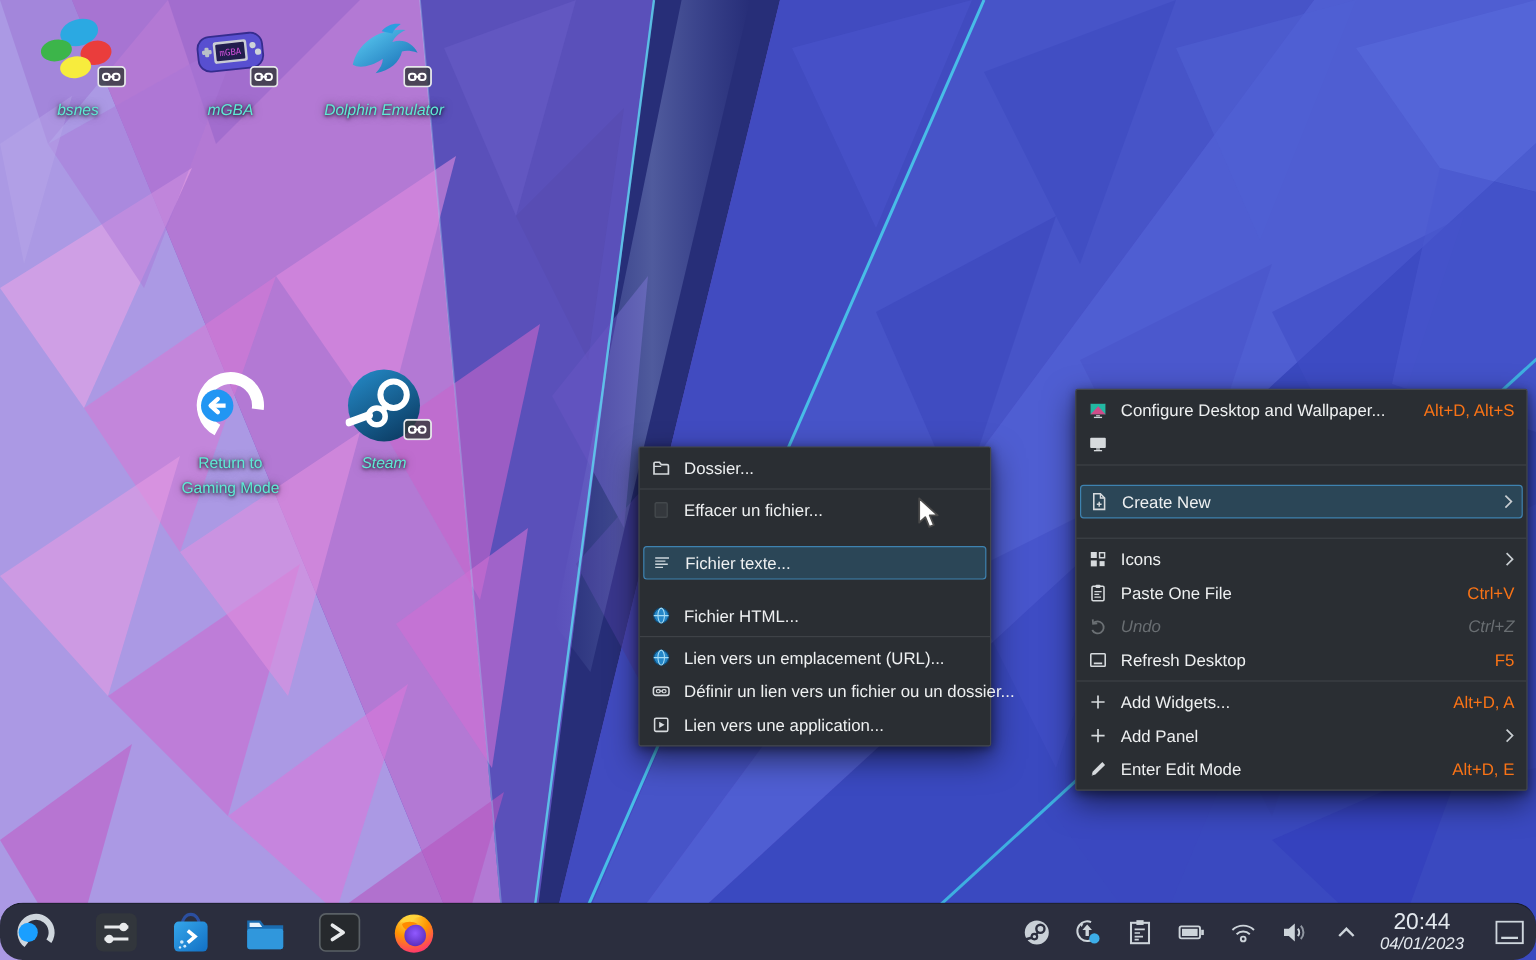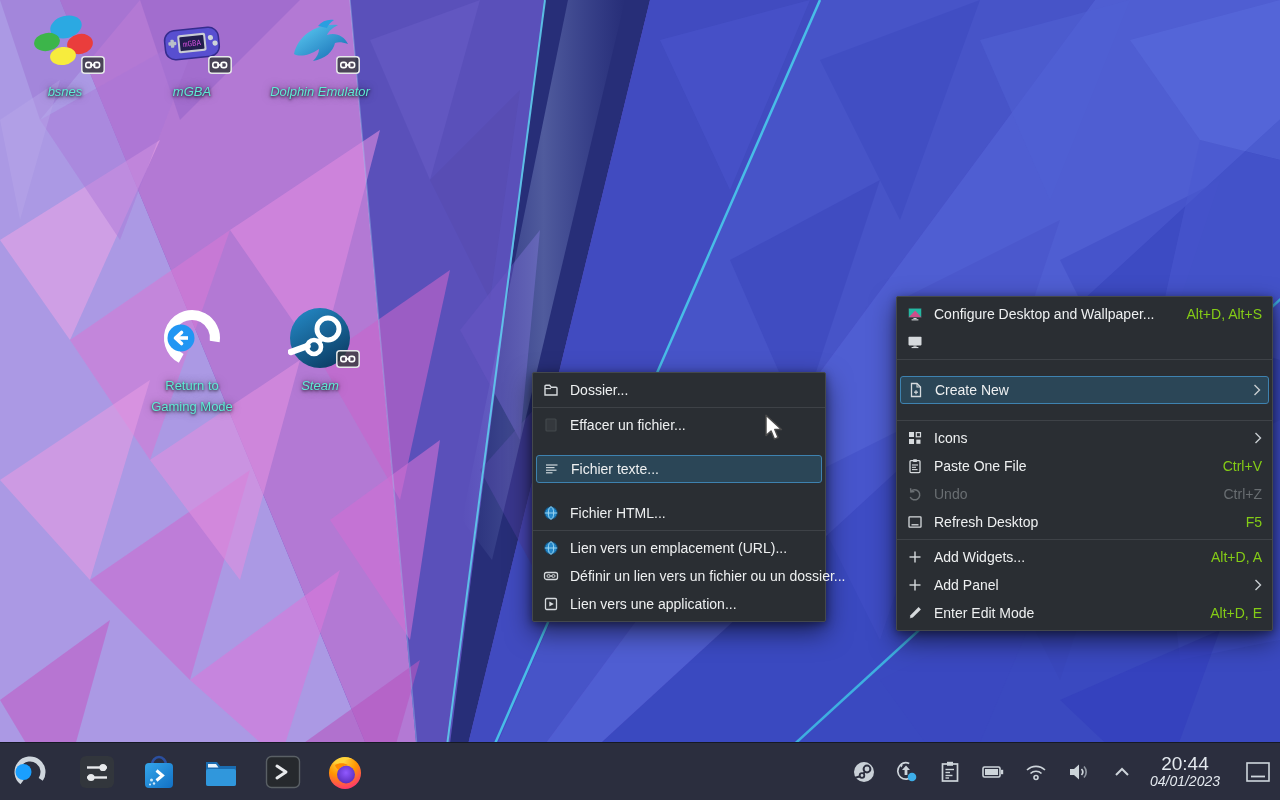--- a/index.html
+++ b/index.html
@@ -17,29 +17,29 @@
   .dicon .lab.it { font-style:italic; }
   .emblem { position:absolute; right:-8px; bottom:-2px; }
 
   
   .menu { position:absolute; background:#2a2e33; border:1px solid #44484d; border-radius:2px;
           box-shadow:0 10px 26px rgba(0,0,0,.55), 0 2px 8px rgba(0,0,0,.4);
           padding:3px 0; z-index:40; font-size:14px; color:#eef0f1; }
   .mi { display:flex; align-items:center; height:28px; padding:0 10px 0 10px; white-space:nowrap; }
   .mi .ico { width:16px; height:16px; flex:0 0 16px; margin-right:11px; display:flex; align-items:center; justify-content:center; }
   .mi .lbl { flex:1 1 auto; }
-  .mi .sc  { color:#84cc16; margin-left:22px; }
+  .mi .sc  { color:#f97316; margin-left:22px; }
   .mi .arr { margin-left:22px; display:flex; }
   .mi.hl { background:#2b4657; border:1px solid #3e82b0; border-radius:3px; margin:16px 3px; padding:0 7px; }
-  .mi.dis, .mi.dis .sc { color:#696e72; }
+  .mi.dis, .mi.dis .sc { color:#696e72;font-style:italic; }
   .sep { height:1px; background:#3e4247; margin:3px 0; }
 
   
-  #taskbar { position:absolute; left:0; right:0; bottom:0; height:58px; background:#2b2e3e;
-             border-top:1px solid #151924; display:flex; align-items:center; padding:0 8px; z-index:60; }
+  #taskbar { position:absolute; left:0; right:0; bottom:0; height:48px; background:#2b2e3e;
+             border-top:1px solid #151924; display:flex; align-items:center; padding:0 8px; z-index:60;border-radius:19px; }
   .tb-btn { width:44px; height:44px; display:flex; align-items:center; justify-content:center;
             background:none; border:none; margin-right:18px; }
   .tb-btn.first { margin-right:23px; }
   .tb-spacer { flex:1 1 auto; }
   .tray { display:flex; align-items:center; gap:19px; margin-right:16px; }
   .tray .t-ico { width:24px; height:24px; display:flex; align-items:center; justify-content:center; }
   .clock { text-align:center; color:#e3e8ee; line-height:1.12; margin-right:24px; }
   .clock .time { font-size:19px; }
   .clock .date { font-size:14px;font-style:italic; }
   .sdesk { width:28px; height:30px; display:flex; align-items:center; justify-content:center; background:none; border:none; }
@@ -304,21 +304,21 @@
       <span class="ico">
           <svg width="16" height="16" viewBox="0 0 16 16">
             <rect x="2.5" y="2.5" width="11" height="11" rx="1.2" fill="none" stroke="#d6dadd" stroke-width="1.3"></rect>
             <polygon points="6.3,5.4 6.3,10.6 10.8,8" fill="#d6dadd"></polygon>
           </svg>
         </span>
       <span class="lbl">Lien vers une application...</span>
     </div>
   </div>
 
-  <div class="menu" style="left:896px; top:296px; width:377px;">
+  <div class="menu" style="left:896px; top:324px; width:377px;">
     <div class="mi">
       <span class="ico">
           <svg width="16" height="16" viewBox="0 0 16 16">
             <rect x="1.5" y="2.2" width="13" height="9.4" rx="0.8" fill="#23b8a2"></rect>
             <polygon points="1.5,11.6 8.2,4.6 14.5,11.6" fill="#cf4d8a"></polygon>
             <rect x="1.5" y="2.2" width="13" height="9.4" rx="0.8" fill="none" stroke="#31363a" stroke-width="0.6"></rect>
             <rect x="6.4" y="12" width="3.2" height="1" fill="#cfd4d8"></rect>
             <rect x="4.6" y="13.3" width="6.8" height="1.1" fill="#cfd4d8"></rect>
           </svg>
         </span>

